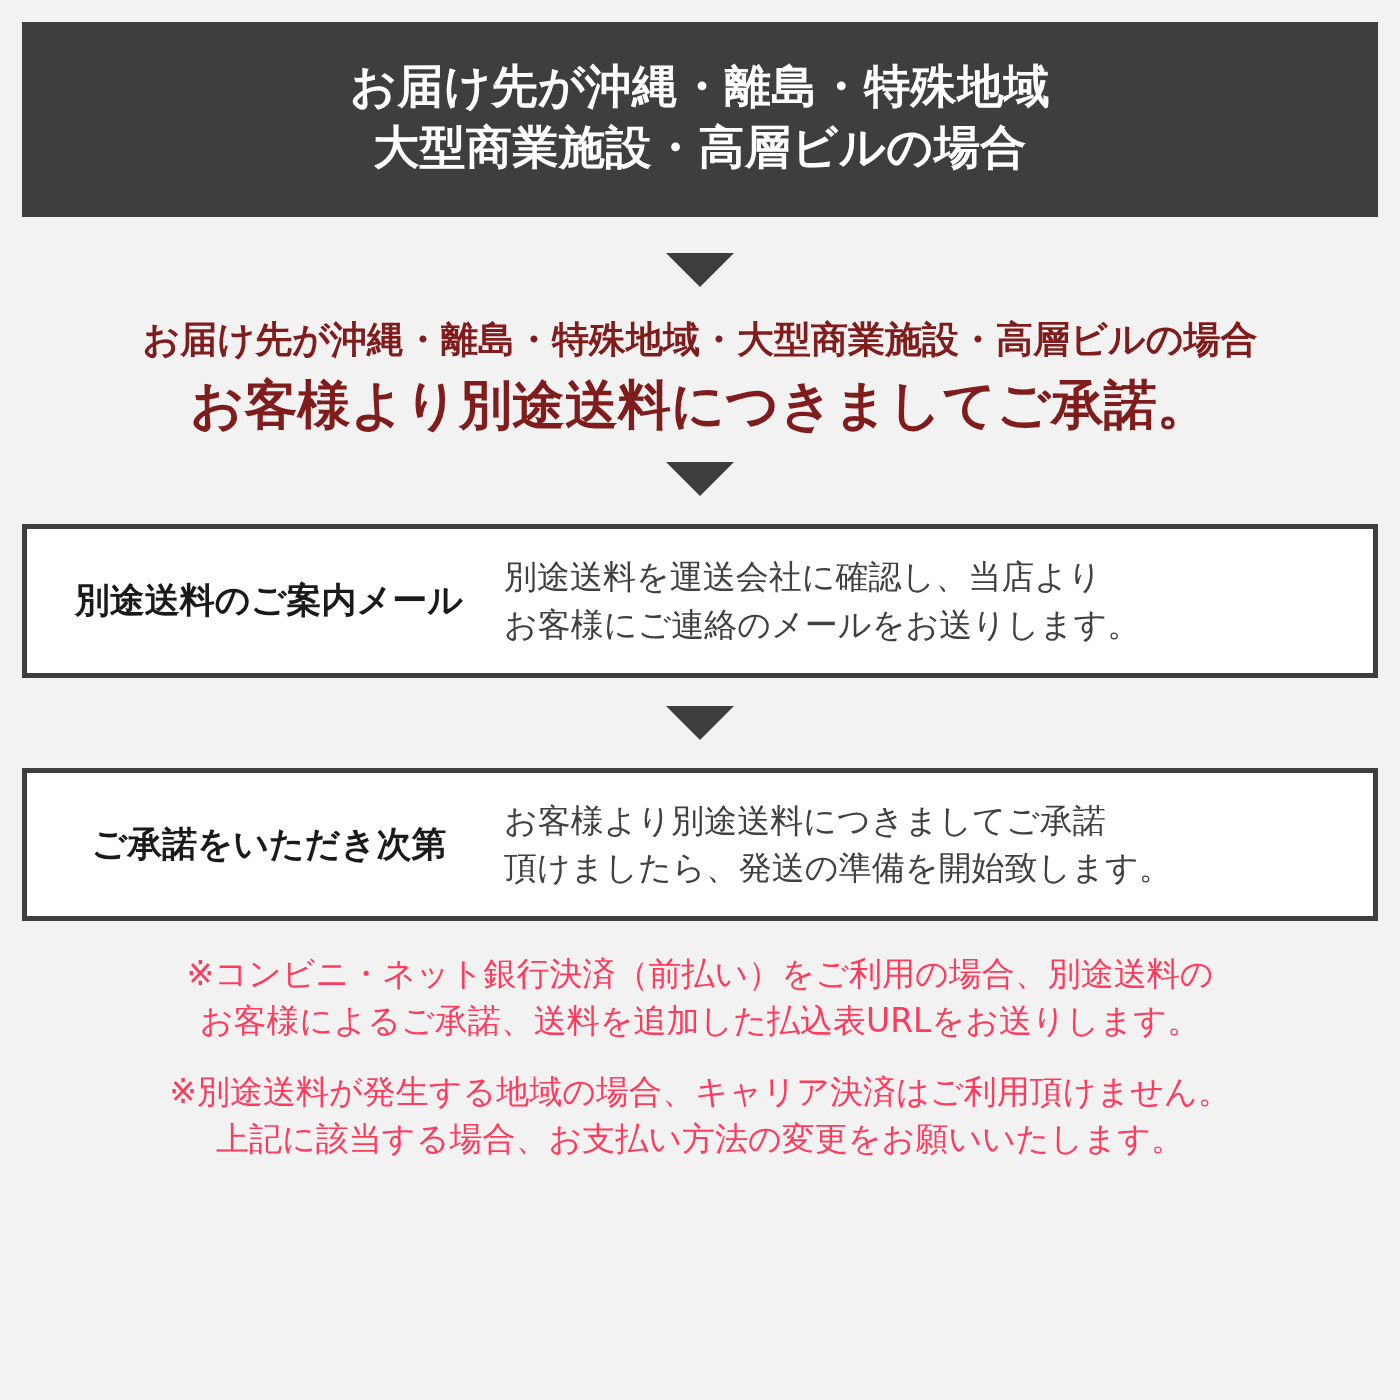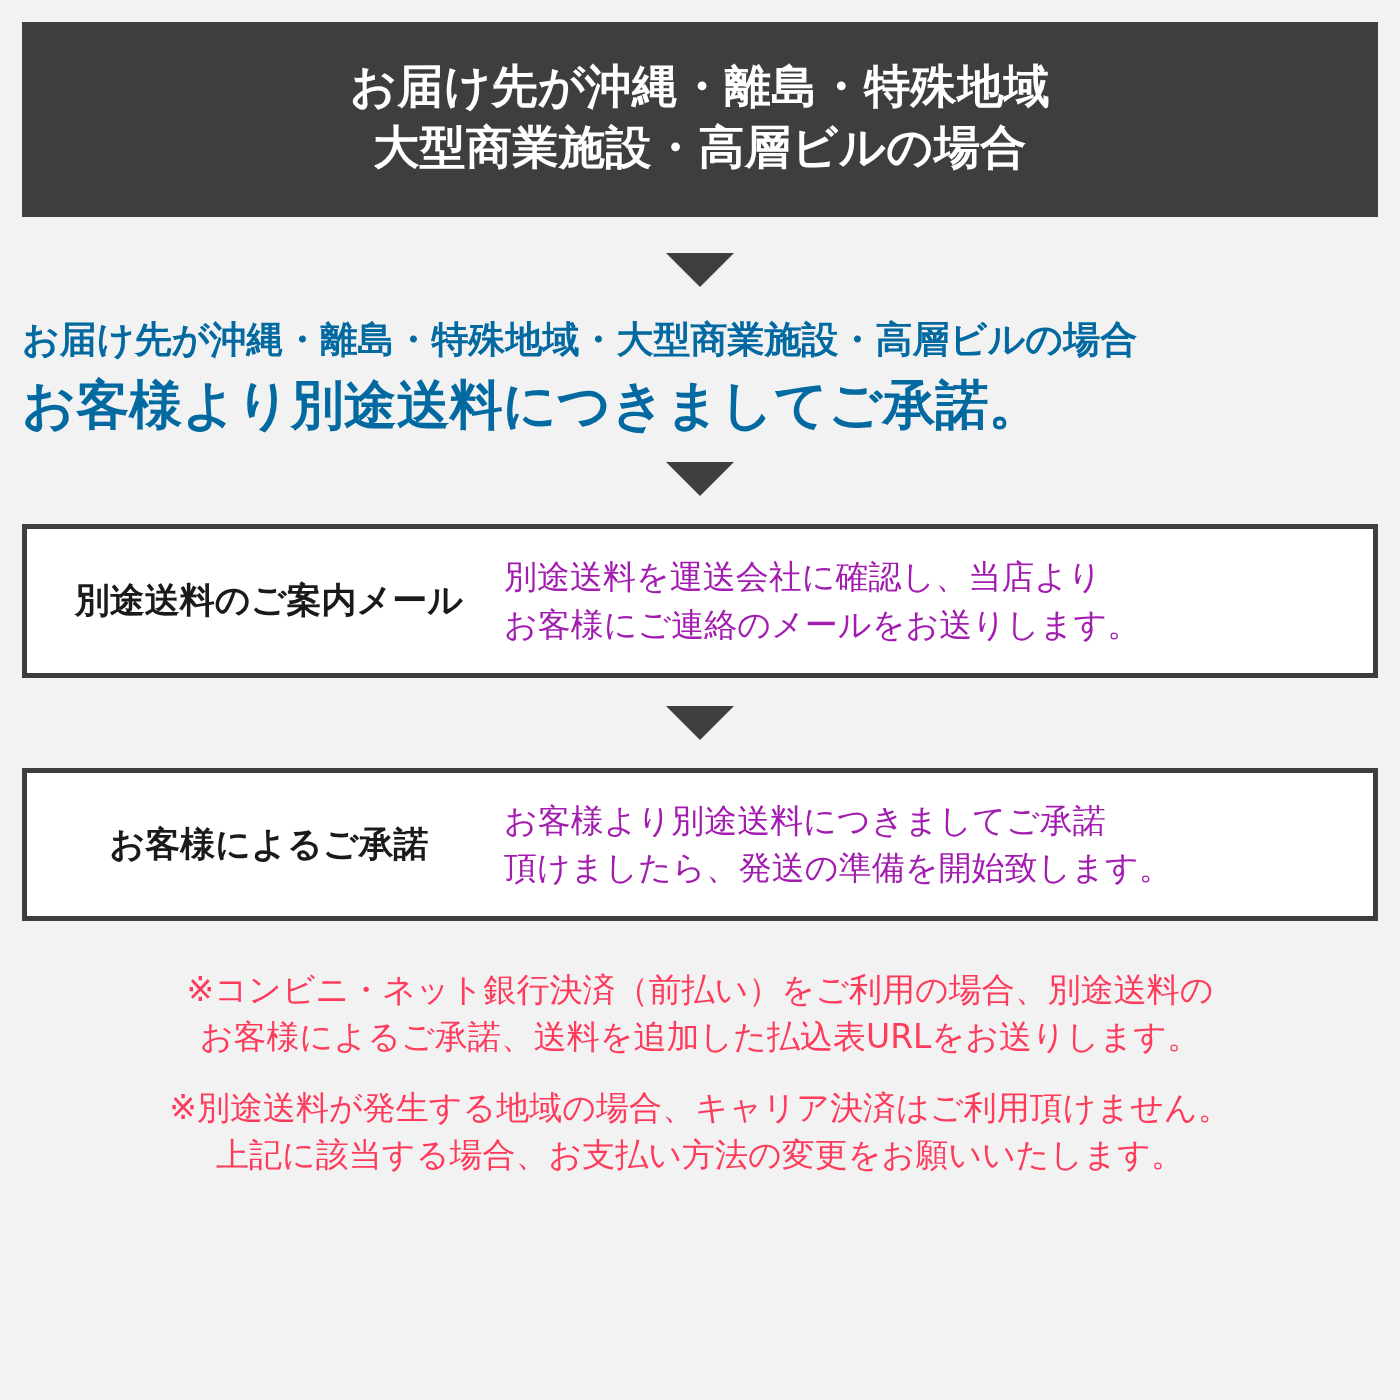--- a/index.html
+++ b/index.html
@@ -54,21 +54,22 @@
     justify-content: center;
     width: 100%;
   }
   .arrow-gap-1 { margin-top: 36px; margin-bottom: 30px; }
   .arrow-gap-2 { margin-top: 24px; margin-bottom: 28px; }
   .arrow-gap-3 { margin-top: 28px; margin-bottom: 28px; }
 
   
   .alert-block {
     width: 1356px;
-    color: #0369a1;
+    text-align: center;
+    color: #7f1d1d;
   }
   .alert-line-1 {
     font-weight: bold;
     font-size: 37px;
     line-height: 1.25;
     white-space: nowrap;
   }
   .alert-line-2 {
     font-weight: bold;
     font-size: 53px;
@@ -94,36 +95,35 @@
     font-weight: bold;
     font-size: 35px;
     line-height: 1.3;
     color: #1a1a1a;
     white-space: nowrap;
   }
   .step-desc {
     flex: 1 1 auto;
     font-size: 33px;
     line-height: 1.45;
-    color: #a21caf;
+    color: #404040;
   }
   .step-desc div { white-space: nowrap; }
 
   
   .notes {
     width: 1356px;
     margin-top: 30px;
     text-align: center;
     color: #ff3b5c;
   }
   .note {
     font-size: 33px;
     line-height: 1.42;
     margin-bottom: 24px;
-    margin-top: 16px;
   }
   .note div { white-space: nowrap; }
 </style>
 </head>
 <body>
 
 <div class="page">
 
   <div class="header-banner">
     <div class="header-line">お届け先が沖縄・離島・特殊地域</div>
@@ -149,21 +149,21 @@
       <div>別途送料を運送会社に確認し、当店より</div>
       <div>お客様にご連絡のメールをお送りします。</div>
     </div>
   </div>
 
   <div class="arrow-wrap arrow-gap-3">
     <div class="arrow"></div>
   </div>
 
   <div class="step-box">
-    <div class="step-label">お客様によるご承諾</div>
+    <div class="step-label">ご承諾をいただき次第</div>
     <div class="step-desc">
       <div>お客様より別途送料につきましてご承諾</div>
       <div>頂けましたら、発送の準備を開始致します。</div>
     </div>
   </div>
 
   <div class="notes">
     <div class="note">
       <div>※コンビニ・ネット銀行決済（前払い）をご利用の場合、別途送料の</div>
       <div>お客様によるご承諾、送料を追加した払込表URLをお送りします。</div>

